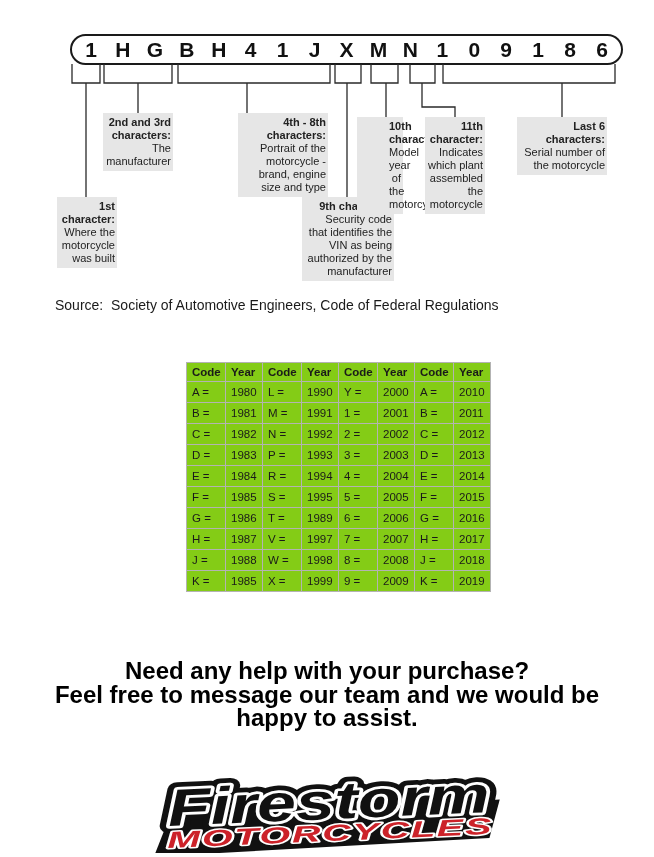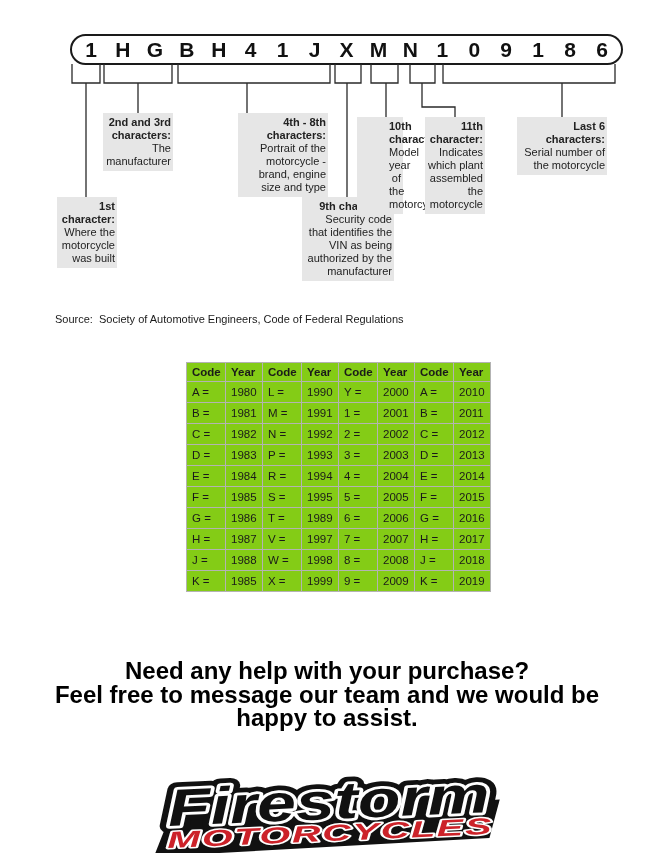--- a/index.html
+++ b/index.html
@@ -34,22 +34,22 @@
   .callout .hd{font-weight:bold;}
   .co-first{left:57px;top:197px;width:60px;}
   .co-secondthird{left:103px;top:113px;width:70px;}
   .co-fourtheighth{left:202px;top:113px;width:90px;margin-left:36px;}
   .co-ninth{left:302px;top:197px;width:92px;}
   .co-tenth{left:357px;top:117px;width:46px;padding-left:32px;}
   .co-eleventh{left:425px;top:117px;width:60px;}
   .co-lastsix{left:517px;top:117px;width:90px;}
   
   .source{
-    position:absolute;left:55px;top:313px;
-    font-size:11px;color:#1a1a1a;white-space:pre;
+    position:absolute;left:55px;top:297px;
+    font-size:14px;color:#1a1a1a;white-space:pre;
   }
   
   .year-table{
     position:absolute;left:186px;top:362px;
     border-collapse:collapse;background:#84cc16;
   }
   .year-table th,.year-table td{
     border:1px solid #b3b3b3;
     font-size:11.5px;color:#1a1a1a;
     padding:4px 3px 4px 5px;text-align:left;white-space:nowrap;

